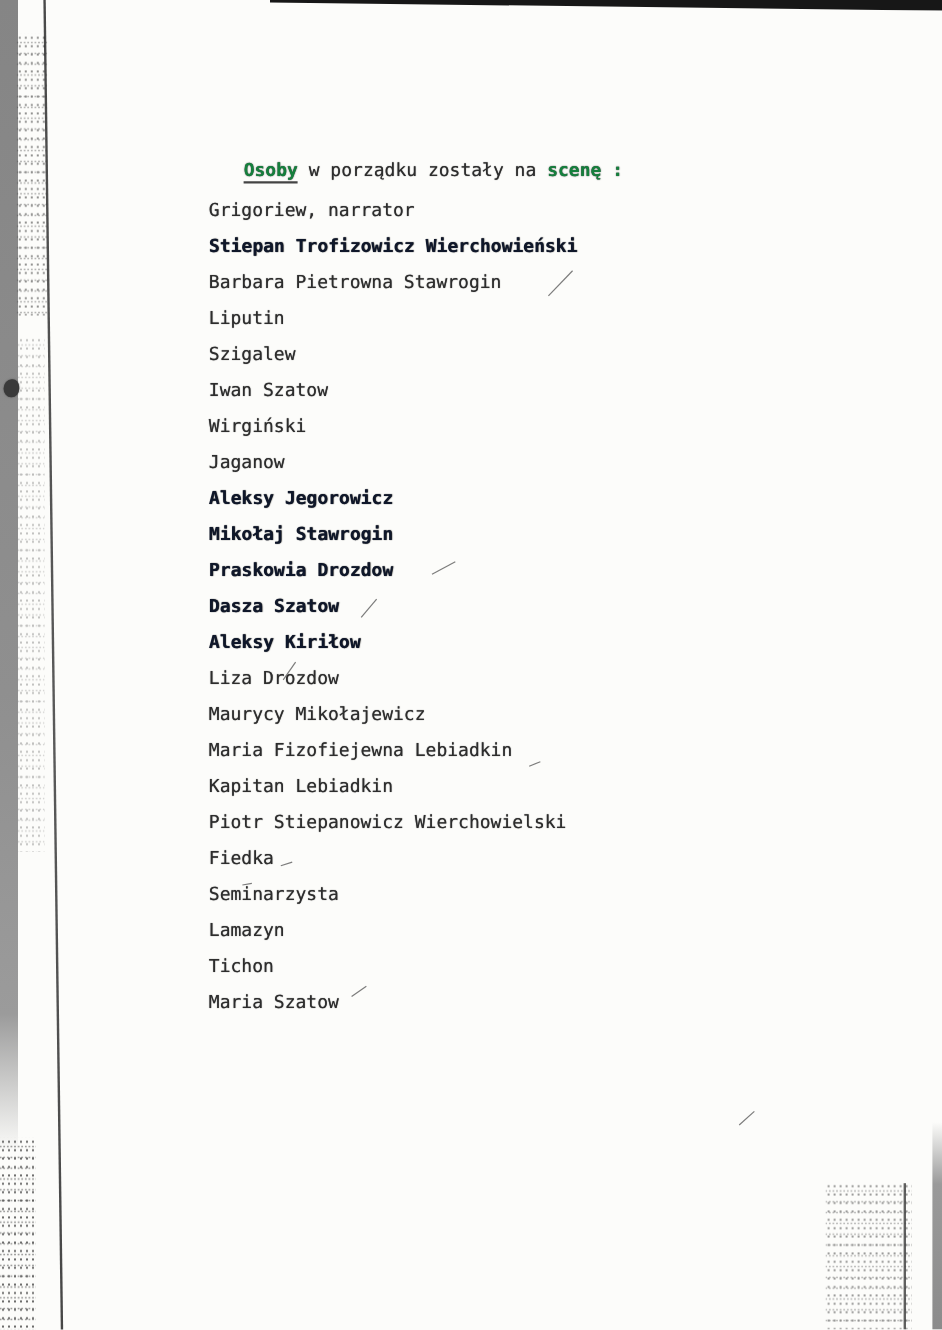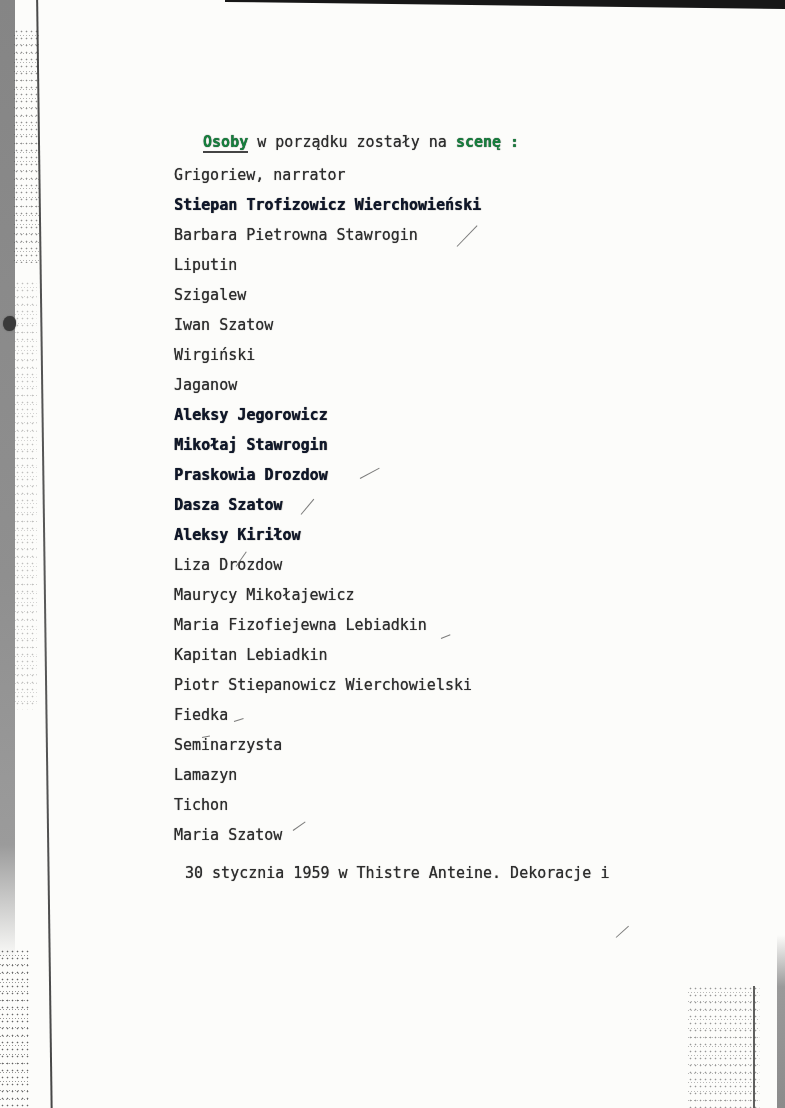--- a/index.html
+++ b/index.html
@@ -86,21 +86,21 @@
 <div class="artifact ink-blob"></div>
 <div class="artifact br-line"></div>
 <div class="artifact right-band"></div>
 
 <div class="typed header-line">
   <span class="u b">Osoby</span><span> w porządku zostały na </span><span class="b">scenę :</span>
 </div>
 
 <div id="cast" class="typed"><div class="cast-line">Grigoriew, narrator</div><div class="cast-line bold">Stiepan Trofizowicz Wierchowieński</div><div class="cast-line">Barbara Pietrowna Stawrogin</div><div class="cast-line">Liputin</div><div class="cast-line">Szigalew</div><div class="cast-line">Iwan Szatow</div><div class="cast-line">Wirgiński</div><div class="cast-line">Jaganow</div><div class="cast-line bold">Aleksy Jegorowicz</div><div class="cast-line bold">Mikołaj Stawrogin</div><div class="cast-line bold">Praskowia Drozdow</div><div class="cast-line bold">Dasza Szatow</div><div class="cast-line bold">Aleksy Kiriłow</div><div class="cast-line">Liza Drozdow</div><div class="cast-line">Maurycy Mikołajewicz</div><div class="cast-line">Maria Fizofiejewna Lebiadkin</div><div class="cast-line">Kapitan Lebiadkin</div><div class="cast-line">Piotr Stiepanowicz Wierchowielski</div><div class="cast-line">Fiedka</div><div class="cast-line">Seminarzysta</div><div class="cast-line">Lamazyn</div><div class="cast-line">Tichon</div><div class="cast-line">Maria Szatow</div></div>
 
-<div id="footer" class="typed"><div class="footer-line"><span>30 stycznia 1959 w Thistre Anteine. Dekoracje i</span></div></div>
+<div id="footer" class="typed"></div>
 
 <div class="pencil" style="left:457px;top:246px;width:29px;transform:rotate(-46deg);"></div>
 <div class="pencil" style="left:360px;top:478px;width:22px;transform:rotate(-28deg);"></div>
 <div class="pencil" style="left:301px;top:514px;width:20px;transform:rotate(-50deg);"></div>
 <div class="pencil" style="left:236px;top:566px;width:18px;transform:rotate(-55deg);"></div>
 <div class="pencil" style="left:441px;top:638px;width:10px;transform:rotate(-22deg);"></div>
 <div class="pencil" style="left:234px;top:721px;width:10px;transform:rotate(-18deg);"></div>
 <div class="pencil" style="left:202px;top:737px;width:8px;transform:rotate(-10deg);"></div>
 <div class="pencil" style="left:293px;top:830px;width:15px;transform:rotate(-35deg);"></div>
 <div class="pencil" style="left:616px;top:937px;width:17px;transform:rotate(-42deg);"></div>

